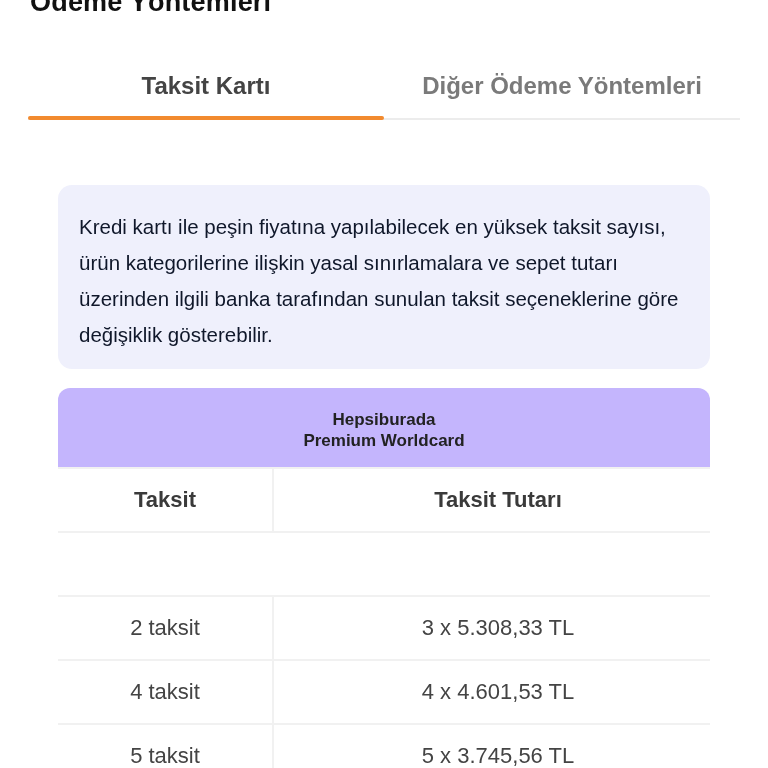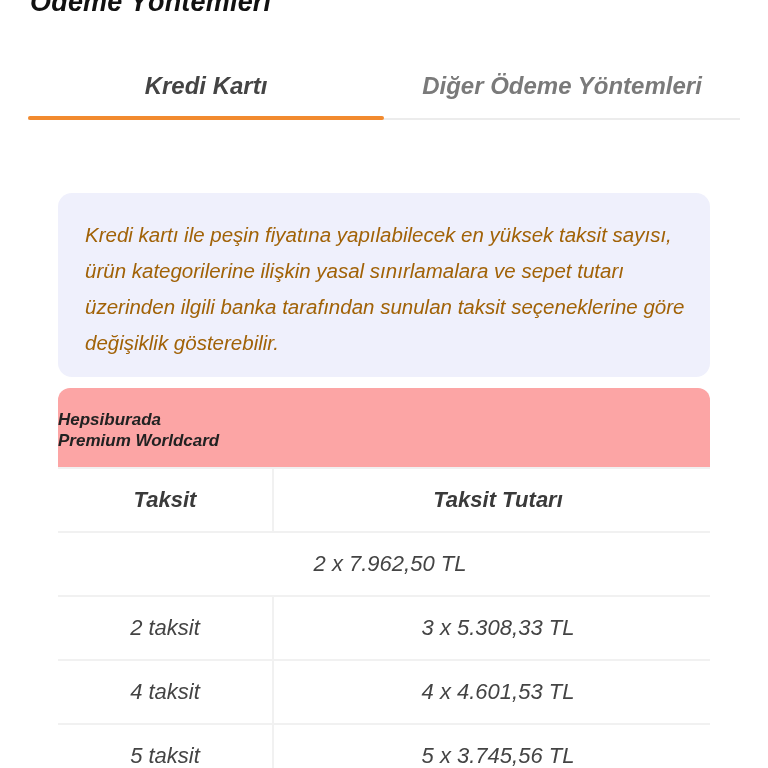--- a/index.html
+++ b/index.html
@@ -2,21 +2,21 @@
 <html><head>
   <meta charset="utf-8">
   <style>
     * { box-sizing: border-box; margin: 0; padding: 0; }
     html, body {
       width: 768px; height: 768px; overflow: hidden;
       background: #ffffff;
       font-family: "Liberation Sans", "DejaVu Sans", sans-serif;
       color: #333333;
     }
-    .page { position: relative; width: 668px; height: 768px; font-style: italic; }
+    .page { position: relative; width: 668px; height: 768px; }
 
     .page-title {
       position: absolute; left: 30px; top: -16px;
       font-size: 27px; font-weight: bold; color: #111111;
       line-height: 36px; letter-spacing: 0.2px;
     }
 
     .tabs {
       position: absolute; left: 28px; top: 58px; width: 712px; height: 62px;
       display: flex;
@@ -28,34 +28,34 @@
       font-size: 24px; height: 56px; cursor: pointer;
     }
     .tab-active { width: 356px; color: #444444; font-weight: bold; }
     .tab-inactive { width: 356px; color: #7a7a7a; font-weight: bold; }
     .tab-active::after {
       content: ""; position: absolute; left: 0; right: 0; bottom: -6px;
       height: 4px; background: #f28a2e; border-radius: 2px;
     }
 
     .info-box {
-      position: absolute; left: 58px; top: 193px; width: 652px; height: 184px;
+      position: absolute; left: 58px; top: 185px; width: 652px; height: 184px;
       background: #eff0fc; border-radius: 14px;
-      padding: 24px 20px 0 27px;
-      font-size: 20.5px; line-height: 36px; color: #a16207;
+      padding: 24px 20px 0 21px;
+      font-size: 20.5px; line-height: 36px; color: #0f172a;
     }
 
     .table-card {
       position: absolute; left: 58px; top: 388px; width: 652px; height: 400px;
       border-radius: 12px 12px 0 0; overflow: hidden;
       background: #ffffff;
     }
     .card-header {
-      height: 79px; background: #fca5a5;
-      display: flex; flex-direction: column; align-items: flex-start; justify-content: center;
+      height: 79px; background: #c4b5fd;
+      display: flex; flex-direction: column; align-items: center; justify-content: center;
       font-size: 17px; font-weight: bold; color: #222222; line-height: 21px;
       padding-top: 4px;
     }
     .row {
       display: flex; height: 64px;
       border-top: 2px solid #f1f1f1;
     }
     .row:first-of-type { border-top: none; }
     .cell {
       display: flex; align-items: center; justify-content: center;
@@ -66,41 +66,40 @@
     .head-row .cell { font-weight: bold; color: #3a3a3a; font-size: 22px; }
   </style>
 </head>
 <body>
 
 <div class="page">
 
   <div class="page-title">Ödeme Yöntemleri</div>
 
   <div class="tabs">
-    <div class="tab tab-active">Kredi Kartı</div>
+    <div class="tab tab-active">Taksit Kartı</div>
     <div class="tab tab-inactive">Diğer Ödeme Yöntemleri</div>
   </div>
 
   <div class="info-box">
     <p>Kredi kartı ile peşin fiyatına yapılabilecek en yüksek taksit sayısı, ürün kategorilerine ilişkin yasal sınırlamalara ve sepet tutarı üzerinden ilgili banka tarafından sunulan taksit seçeneklerine göre değişiklik gösterebilir.</p>
   </div>
 
   <div class="table-card">
     <div class="card-header">
       <span>Hepsiburada</span>
       <span>Premium Worldcard</span>
     </div>
 
     <div class="row head-row">
       <div class="cell cell-left">Taksit</div>
       <div class="cell cell-right">Taksit Tutarı</div>
     </div>
 
     <div class="row">
-      <div class="cell cell-right">2 x 7.962,50 TL</div>
     </div>
     <div class="row">
       <div class="cell cell-left">2 taksit</div>
       <div class="cell cell-right">3 x 5.308,33 TL</div>
     </div>
     <div class="row">
       <div class="cell cell-left">4 taksit</div>
       <div class="cell cell-right">4 x 4.601,53 TL</div>
     </div>
     <div class="row">

